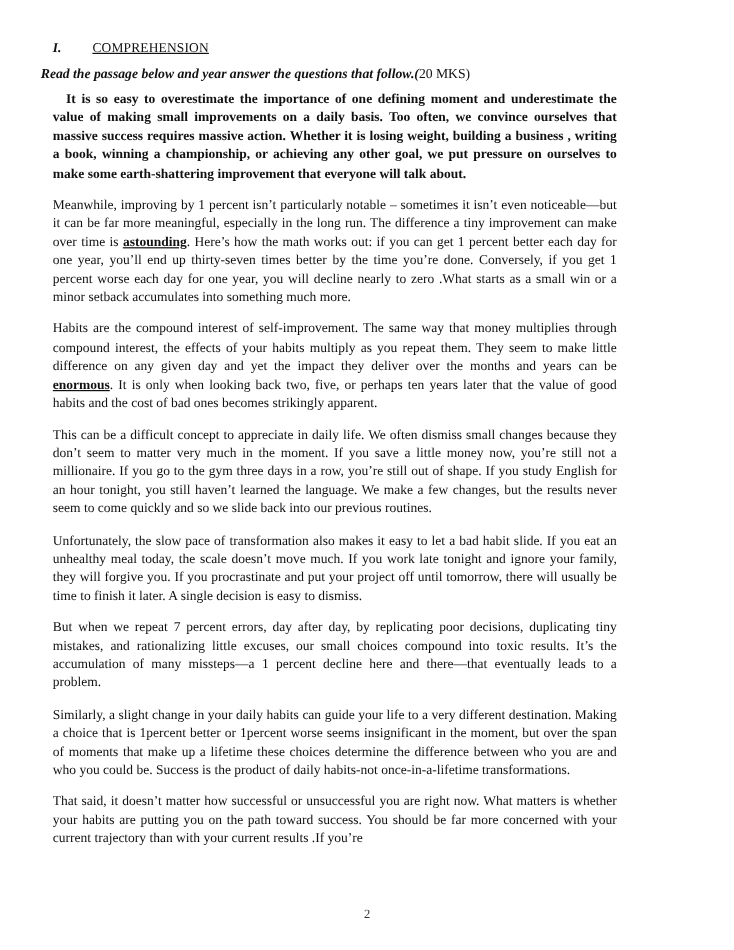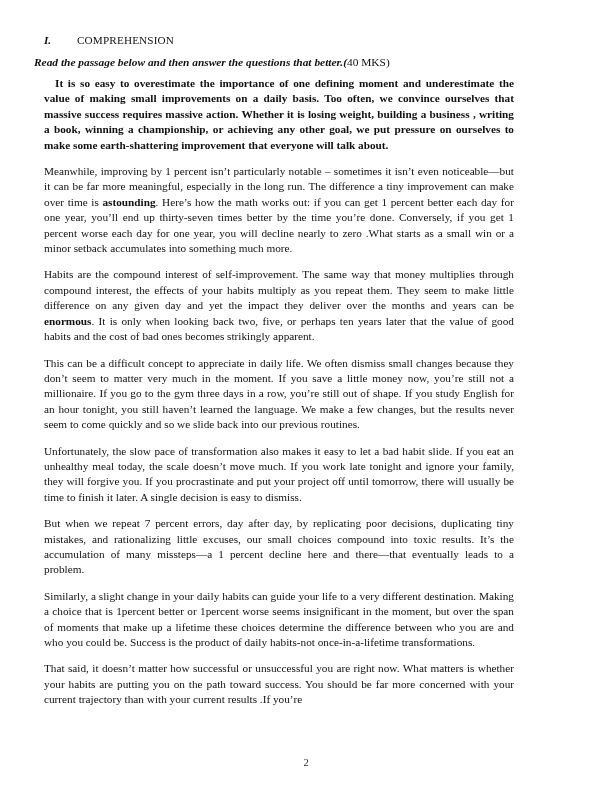--- a/index.html
+++ b/index.html
@@ -35,20 +35,21 @@
     line-height: 14px;
     white-space: nowrap;
   }
   .heading-numeral {
     font-weight: bold;
     font-style: italic;
     display: inline-block;
     width: 33px;
   }
   .heading-title {
+    text-decoration: underline;
     letter-spacing: 0.15px;
   }
 
   .instruction-row {
     position: absolute;
     left: 34px;
     top: 55px;
     width: 490px;
     font-size: 11.4px;
     line-height: 15px;
@@ -77,20 +78,21 @@
     line-height: 15.4px;
     margin: 0 0 11px 0;
     hyphens: none;
   }
   .para.first-indent {
     text-indent: 11px;
     font-weight: bold;
   }
   .para b {
     font-weight: bold;
+    text-decoration: underline;
   }
 
   
   .page-number {
     position: absolute;
     left: 0;
     top: 757px;
     width: 612px;
     text-align: center;
     font-size: 10.5px;
@@ -100,21 +102,21 @@
 </head>
 <body>
 
 <div class="page">
 
   <div class="heading-row">
     <span class="heading-numeral">I.</span><span class="heading-title">COMPREHENSION</span>
   </div>
 
   <div class="instruction-row">
-    <span class="instruction-main">Read the passage below and then answer the questions that better.(</span><span class="instruction-marks">40 MKS)</span>
+    <span class="instruction-main">Read the passage below and year answer the questions that follow.(</span><span class="instruction-marks">20 MKS)</span>
   </div>
 
   <div class="body-block">
       <p class="para first-indent"><span>It is so easy to overestimate the importance of one defining moment and underestimate the value of making small improvements on a daily basis. Too often, we convince ourselves that massive success requires massive action. Whether it is losing weight, building a business , writing a book, winning a championship, or achieving any other goal, we put pressure on  ourselves to make some earth-shattering improvement that everyone will talk about.</span></p>
       <p class="para"><span>Meanwhile, improving by 1 percent isn’t particularly notable – sometimes it isn’t even noticeable—but it can be far more meaningful, especially in the long run. The difference a tiny improvement can make over time is </span><b>astounding</b><span>. Here’s how the math works out: if you can get 1 percent better each day for one year, you’ll end up thirty-seven times better by the time you’re done. Conversely, if you get 1 percent worse each day for one year, you will decline nearly  to zero .What starts as a small win or a minor setback accumulates into  something  much more.</span></p>
       <p class="para"><span>Habits are the compound interest of  self-improvement. The same way that money multiplies through compound interest, the effects of your habits multiply as you repeat them. They seem to make little difference on any given day and yet the impact they deliver over the months and years can be </span><b>enormous</b><span>. It is only when looking back two, five, or perhaps ten years later that the value of good habits and the cost of bad ones becomes strikingly apparent.</span></p>
       <p class="para"><span>This can be a difficult concept to appreciate in daily life. We often dismiss small changes because they don’t seem to matter very much in the moment. If you save a little money now, you’re still not a millionaire. If you go to the gym three days in a row, you’re still out of shape. If you study English for an hour tonight, you still haven’t learned the language. We make a few changes, but the results never seem to come quickly and so we slide back into our previous routines.</span></p>
       <p class="para"><span>Unfortunately, the slow pace of transformation also makes it easy to let a bad habit slide. If you eat an unhealthy meal today, the scale doesn’t move much. If you work late tonight and ignore your family, they will forgive you. If you procrastinate and put your project off until tomorrow, there will usually be time to finish it later. A single decision is easy to dismiss.</span></p>
       <p class="para"><span>But when we repeat 7 percent errors, day after day, by replicating poor decisions, duplicating tiny mistakes, and rationalizing little excuses, our small choices compound into toxic results. It’s the accumulation of many missteps—a 1 percent decline here and there—that eventually leads to a problem.</span></p>
       <p class="para"><span>Similarly, a slight change in your daily habits can guide your life to a very different destination. Making a choice that is 1percent better or 1percent   worse seems insignificant in the moment, but over the span of moments that make up a lifetime these choices determine the difference between who you are and who you could be. Success is the product of daily habits-not once-in-a-lifetime transformations.</span></p>

